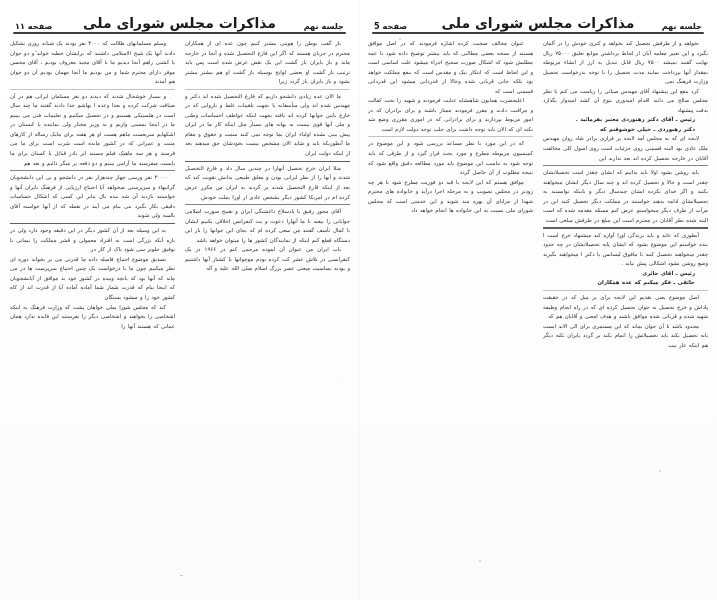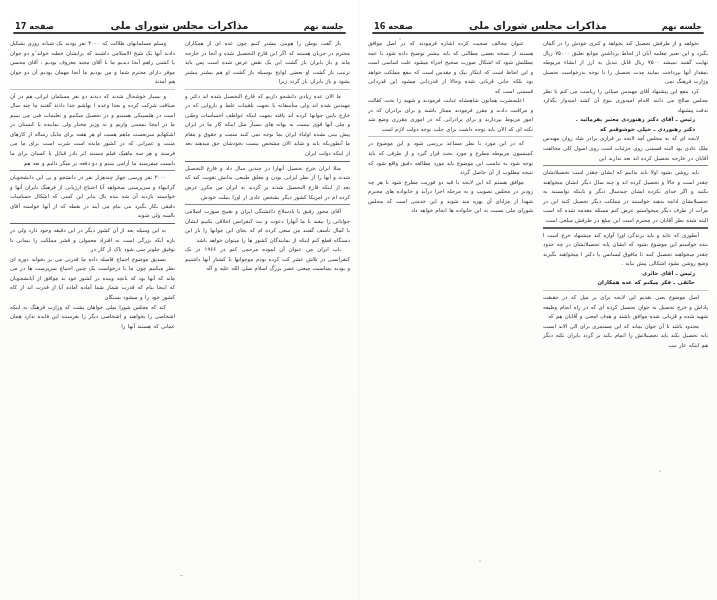--- a/index.html
+++ b/index.html
@@ -44,21 +44,21 @@
   .runhead{
     display:flex;align-items:flex-end;justify-content:space-between;
     height:17px;
     padding:0 6px 1px 6px;
     font-size:8.2px;
     font-weight:bold;
     color:#1b1b1b;
     letter-spacing:.1px;
   }
   .runhead .session{min-width:44px;text-align:right;margin-top:7px;}
-  .runhead .title{flex:1;text-align:center;font-size:10px;letter-spacing:.3px;}
+  .runhead .title{flex:1;text-align:center;font-size:14px;letter-spacing:.3px;}
   .runhead .folio{min-width:44px;text-align:left;}
   .rule{
     height:2px;
     background:#232323;
     margin:0 4px 5px 4px;
     border-radius:1px;
     opacity:.88;
   }
 
   
@@ -106,21 +106,21 @@
 
 <div id="scan">
 
   <div class="gutter"></div>
 
   <div class="page right">
 
     <div class="runhead">
       <span class="session">جلسه نهم</span>
       <span class="title">مذاکرات مجلس شورای ملی</span>
-      <span class="folio">صفحه 16</span>
+      <span class="folio">صفحه 5</span>
     </div>
     <div class="rule"></div>
 
     <div class="cols">
 
       <div class="col">
         <p class="indent">نخواهد و از طرفش تحصیل کند بخواهد و کتری خودش را در آلمان بگیرد و این تعبیر معلمه آنان از لحاظ برداشتن موانع تعلیق ۷۵۰۰۰ ریال نهایت گفتند نمیشد ۷۵۰۰ ریال قابل تبدیل به ارز از انشاء مربوطه بمقدار آنها بپرداخت نمایند مدت تحصیل را با توجه بدرخواست تحصیل وزارت فرهنگ نمی</p>
         <p class="indent">کرد بنفع این پیشنهاد آقای مهندس صبائی را ریاست می کنم تا نظر مجلس صالح می دانند اقدام امیدوری بنوع آن کشد امیدوار بگذارد بدقت پیشنهاد</p>
         <p class="speaker">رئیس ـ آقای دکتر رهنوردی معتبر بفرمائید .</p>
         <p class="speaker">دکتر رهنوردی ـ خیلی خوشوقتم که</p>
@@ -149,21 +149,21 @@
     <span class="speck" style="left:40px;top:38px;width:2px;height:2px;"></span>
     <span class="speck" style="left:300px;top:470px;width:2px;height:2px;"></span>
     <span class="speck" style="left:120px;top:560px;width:2px;height:2px;"></span>
   </div>
 
   <div class="page left">
 
     <div class="runhead">
       <span class="session">جلسه نهم</span>
       <span class="title">مذاکرات مجلس شورای ملی</span>
-      <span class="folio">صفحه 17</span>
+      <span class="folio">صفحه ۱۱</span>
     </div>
     <div class="rule"></div>
 
     <div class="cols">
 
       <div class="col">
         <p class="indent">باز گفت بوطن را هویتی بیشتر کنیم چون عده ای از همکاران محترم در جریان هستند که اگر این فارغ التحصیل شده و آنجا در خارجه ماند و باز بایران باز گشت این یک نقض غرض شده است پس باید ترتیب باز گشت او بعضی لوایح بوسیله باز گشت او هم بیشتر بیشتر بشود و باز بایران باز گردد زیرا</p>
         <div class="hline faint"></div>
         <p class="indent">ما الان عده زیادی دانشجو داریم که فارغ التحصیل شده اند دکتر و مهندس شده اند ولی متأسفانه با بجهت تلقینات غلط و ناروایی که در خارج بابین جوانها کرده اند یافته بجهت اینکه عواطف احساسات وطنی و ملی آنها قوی نیست به بهانه های بسیار مثل اینکه کار ما در ایران پیش بینی نشده اولیاء ایران بما توجه نمی کنند سمت و حقوق و مقام ما آنطوریکه باید و شاید الان مشخص نیست بخودشان حق میدهند بعد از اینکه دولت ایران</p>
         <div class="hline strong"></div>

